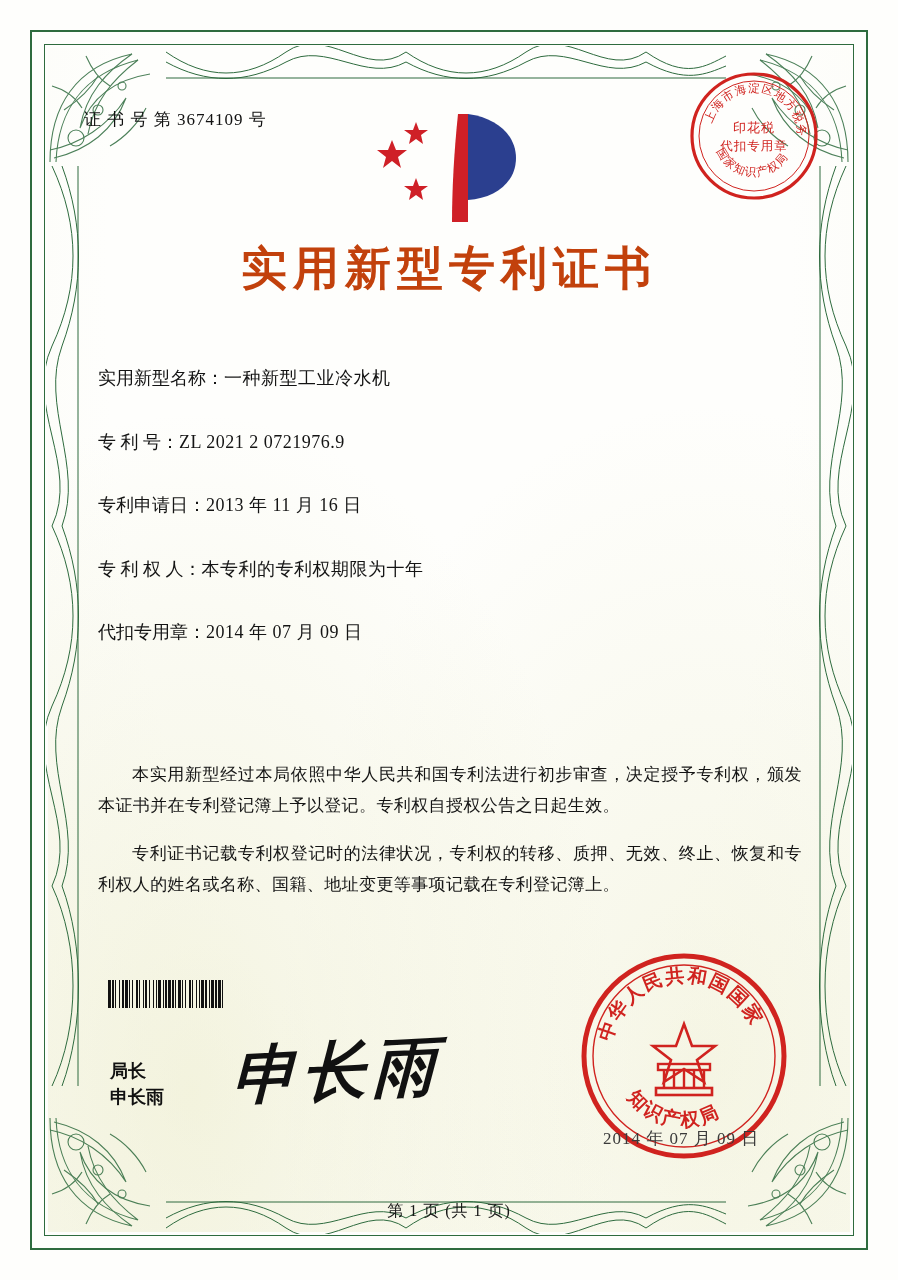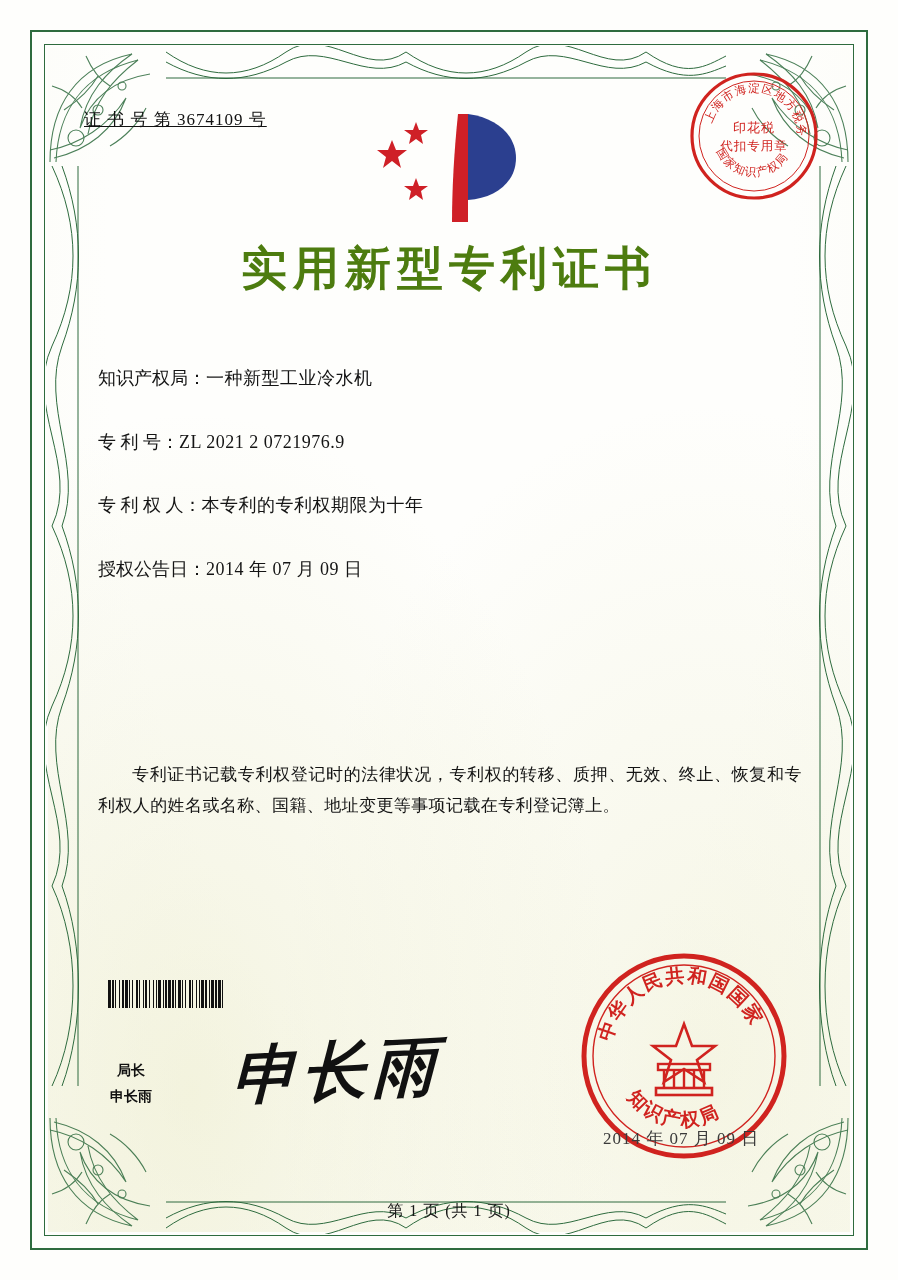--- a/index.html
+++ b/index.html
@@ -70,21 +70,20 @@
   }
 
   
   .cert-no {
     position: absolute;
     left: 84px; top: 108px;
     font-size: 17px;
     letter-spacing: 1px;
     font-family: "Liberation Serif", "DejaVu Serif", serif;
     color: #111;
-    text-decoration: underline;
   }
 
   .logo {
     position: absolute;
     left: 370px; top: 100px;
     width: 160px; height: 130px;
   }
 
   .red-seal-top {
     position: absolute;
@@ -92,21 +91,21 @@
     width: 132px; height: 132px;
   }
 
   .title {
     position: absolute;
     left: 0; right: 0; top: 238px;
     text-align: center;
     font-size: 46px;
     font-weight: bold;
     letter-spacing: 6px;
-    color: #4d7c0f;
+    color: #c2410c;
     font-family: "Liberation Serif", "DejaVu Serif", serif;
   }
 
   
   .fields {
     position: absolute;
     left: 98px; top: 368px; right: 90px;
   }
   .field {
     font-size: 18px;
@@ -144,25 +143,24 @@
   .barcode i {
     display: block;
     background: #111;
     height: 100%;
   }
 
   
   .sig-label {
     position: absolute;
     left: 110px; top: 1058px;
-    font-size: 14px;
+    font-size: 18px;
     font-weight: bold;
     line-height: 26px;
     color: #111;
-    text-align: center;
   }
   .sig-script {
     position: absolute;
     left: 232px; top: 1028px;
     font-size: 64px;
     font-family: "DejaVu Serif", serif;
     font-style: italic;
     font-weight: bold;
     letter-spacing: 6px;
     color: #111;
@@ -315,34 +313,38 @@
       <textPath href="#ringBot" startOffset="12%">国家知识产权局</textPath>
     </text>
     <text x="66" y="62" text-anchor="middle" font-size="13" fill="#d0231f" font-family="'Liberation Serif', serif" letter-spacing="1">印花税</text>
     <text x="66" y="80" text-anchor="middle" font-size="12.5" fill="#d0231f" font-family="'Liberation Serif', serif" letter-spacing="1">代扣专用章</text>
   </svg>
 
   <div class="title">实用新型专利证书</div>
 
   <div class="fields">
     <div class="field">
-      <span class="label">知识产权局：</span><span class="value">一种新型工业冷水机</span>
+      <span class="label">实用新型名称：</span><span class="value">一种新型工业冷水机</span>
     </div>
     <div class="field">
       <span class="label">专  利  号：</span><span class="value">ZL 2021 2 0721976.9</span>
     </div>
     <div class="field">
+      <span class="label">专利申请日：</span><span class="value">2013 年 11 月 16 日</span>
+    </div>
+    <div class="field">
       <span class="label">专 利 权 人：</span><span class="value">本专利的专利权期限为十年</span>
     </div>
     <div class="field">
-      <span class="label">授权公告日：</span><span class="value">2014 年 07 月 09 日</span>
+      <span class="label">代扣专用章：</span><span class="value">2014 年 07 月 09 日</span>
     </div>
   </div>
 
   <div class="paras">
+    <p class="para">本实用新型经过本局依照中华人民共和国专利法进行初步审查，决定授予专利权，颁发本证书并在专利登记簿上予以登记。专利权自授权公告之日起生效。</p>
     <p class="para">专利证书记载专利权登记时的法律状况，专利权的转移、质押、无效、终止、恢复和专利权人的姓名或名称、国籍、地址变更等事项记载在专利登记簿上。</p>
   </div>
 
   <div class="barcode" id="barcode">
       <i style="width: 3px;"></i>
       <i style="width: 1px; background: transparent;"></i>
       <i style="width: 2px;"></i>
       <i style="width: 1px; background: transparent;"></i>
       <i style="width: 1px;"></i>
       <i style="width: 3px; background: transparent;"></i>

